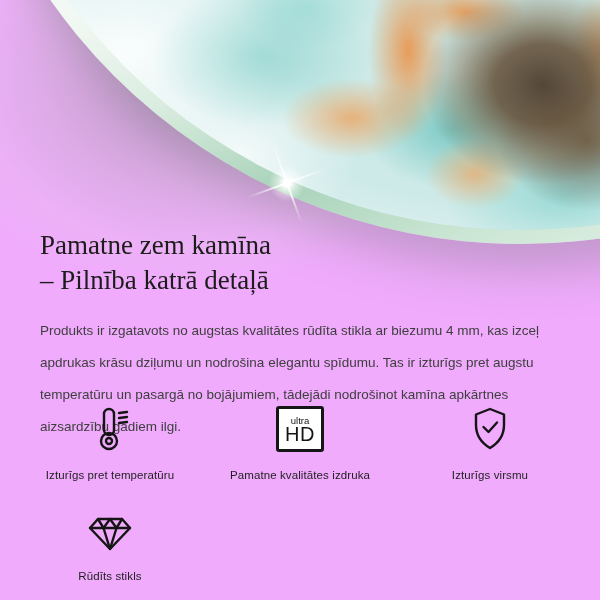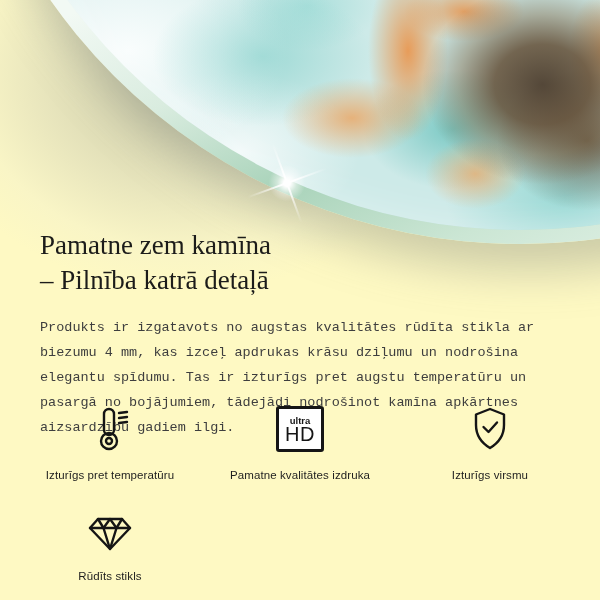--- a/index.html
+++ b/index.html
@@ -1,18 +1,18 @@
 <!DOCTYPE html>
 <html><head>
 <meta charset="utf-8">
 <style>
   html,body { margin:0; padding:0; background:#ffffff; }
   .page {
     position:relative; width:600px; height:600px; overflow:hidden;
-    background:#fef9c3; font-family:"Liberation Sans", sans-serif;
+    background:#f0abfc; font-family:"Liberation Sans", sans-serif;
   }
 
   
   .floor-shadow {
     position:absolute; left:-20px; top:-30px; width:460px; height:310px;
     background: radial-gradient(ellipse at 45% 35%,
       rgba(120,126,124,0.42), rgba(168,172,170,0.26) 40%,
       rgba(215,218,217,0.13) 60%, rgba(255,255,255,0) 75%);
     z-index:0;
   }
@@ -54,39 +54,39 @@
   .sparkle::after { content:""; position:absolute; left:41px; top:0; width:2px; height:84px;
     background: linear-gradient(180deg, rgba(255,255,255,0), rgba(255,255,255,0.95) 42% 58%, rgba(255,255,255,0)); }
 
   
   .content { position:absolute; left:40px; top:228px; width:540px; z-index:4; }
   .headline {
     font-family:"Liberation Serif", serif; font-weight:400;
     font-size:27px; line-height:35px; color:#1c1c1a; margin:0;
   }
   .lede {
-    margin:17px 0 0 0; font-size:13.5px; line-height:25px; color:#3e3e3e; width:540px;font-family:Liberation Mono, monospace;
+    margin:17px 0 0 0; font-size:13.5px; line-height:32px; color:#3e3e3e; width:540px;
   }
 
   
   .features {
     position:absolute; left:15px; top:402px; width:570px; z-index:4;
     display:grid; grid-template-columns:repeat(3, 1fr); row-gap:22px;
   }
   .feature { display:flex; flex-direction:column; align-items:center; }
   .icon-box { height:50px; display:flex; align-items:flex-end; justify-content:center; }
   .feature-label { margin-top:17px; font-size:11.5px; color:#1e1e1e; letter-spacing:0.1px; }
 
   .icon-stroke { stroke:#151515; fill:none; stroke-width:2.4; stroke-linecap:round; stroke-linejoin:round; }
 
   .uhd-box {
     width:42px; height:40px; border:3px solid #151515; border-radius:3px;
     display:flex; flex-direction:column; align-items:center; justify-content:center; background:#fff;
   }
-  .uhd-top { font-size:9.5px; font-weight:700; color:#151515; line-height:10px; }
+  .uhd-top { font-size:9.5px; font-weight:400; color:#151515; line-height:10px; }
   .uhd-bottom { font-size:20px; font-weight:400; color:#151515; line-height:16px; letter-spacing:0.5px; }
 
   .stripes-tri {
     width:42px; height:40px;
     clip-path: polygon(100% 0, 100% 100%, 0 100%);
     background: repeating-linear-gradient(135deg, #141414 0 4.5px, rgba(0,0,0,0) 4.5px 11px);
   }
 
   .thickness { display:flex; flex-direction:column; align-items:center; }
   .hatch-bar {

